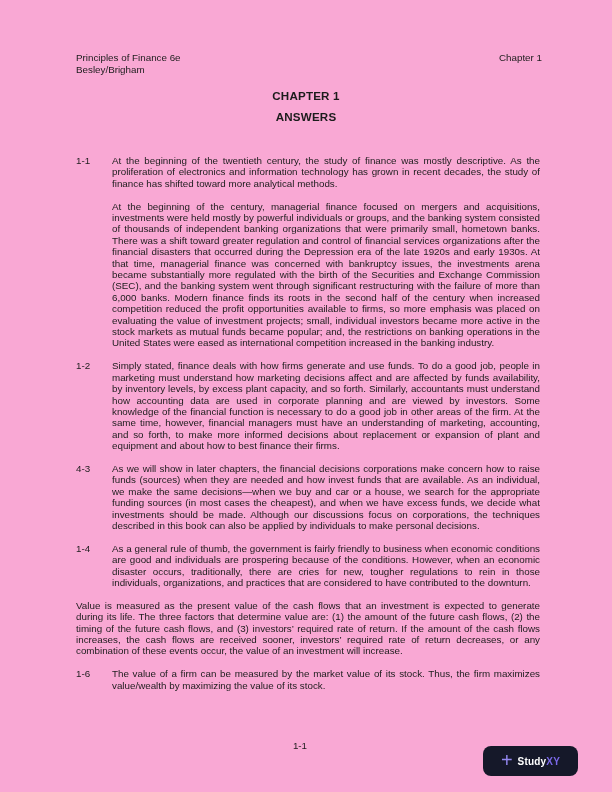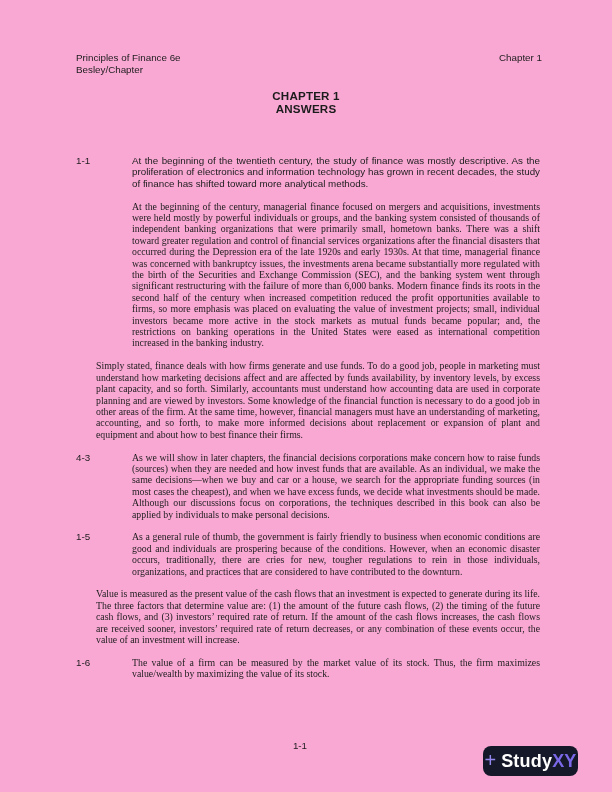--- a/index.html
+++ b/index.html
@@ -30,35 +30,35 @@
     top: 89px;
     left: 0;
     width: 612px;
     text-align: center;
   }
   .chapter-title, .answers-title {
     font-weight: bold;
     font-size: 11.6px;
     letter-spacing: 0.2px;
   }
-  .answers-title { margin-top: 0; }
+  .answers-title { margin-top: 8px; }
   .content {
     position: absolute;
     top: 155px;
     left: 76px;
     width: 464px;
     font-size: 9.8px;
     line-height: 11.4px;
   }
   .item { display: flex; margin-bottom: 11.4px; }
   .item:last-child { margin-bottom: 0; }
   .item-number { width: 36px; flex: none; }
-  .item-body { flex: 1; text-align: justify; margin-left: 20px; }
+  .item-body { flex: 1; text-align: justify; }
   .item-body p { margin: 0 0 11.4px 0; }
-  .item-body p:last-child { margin-bottom: 0; font-family: Liberation Serif, serif; }
+  .item-body p:last-child { margin-bottom: 0; }
   .footer-page {
     position: absolute;
     top: 740px;
     left: 76px;
     width: 448px;
     text-align: center;
     font-size: 9.8px;
   }
   .logo-badge {
     position: absolute;
@@ -73,68 +73,69 @@
     gap: 5px;
     box-sizing: border-box;
   }
   .logo-plus {
     font-size: 20px;
     font-weight: 400;
     line-height: 1;
     margin-top: -3px;
   }
   .logo-text {
-    font-size: 18px;
+    font-size: 10px;
     font-weight: bold;
     letter-spacing: 0.2px;
   }
 </style>
 </head>
 <body>
 
 <div class="page" style="background: #f9a8d4; color: rgb(28, 28, 28); padding-left: 20px;">
 
   <div class="header">
     <div class="header-left">
       <div>Principles of Finance 6e</div>
-      <div>Besley/Chapter</div>
+      <div>Besley/Brigham</div>
     </div>
     <div class="header-right">Chapter 1</div>
   </div>
 
   <div class="titles">
     <div class="chapter-title">CHAPTER 1</div>
     <div class="answers-title">ANSWERS</div>
   </div>
 
   <div class="content">
 
     <div class="item">
       <div class="item-number">1-1</div>
       <div class="item-body">
         <p>At the beginning of the twentieth century, the study of finance was mostly descriptive. As the proliferation of electronics and information technology has grown in recent decades, the study of finance has shifted toward more analytical methods.</p>
         <p>At the beginning of the century, managerial finance focused on mergers and acquisitions, investments were held mostly by powerful individuals or groups, and the banking system consisted of thousands of independent banking organizations that were primarily small, hometown banks. There was a shift toward greater regulation and control of financial services organizations after the financial disasters that occurred during the Depression era of the late 1920s and early 1930s. At that time, managerial finance was concerned with bankruptcy issues, the investments arena became substantially more regulated with the birth of the Securities and Exchange Commission (SEC), and the banking system went through significant restructuring with the failure of more than 6,000 banks. Modern finance finds its roots in the second half of the century when increased competition reduced the profit opportunities available to firms, so more emphasis was placed on evaluating the value of investment projects; small, individual investors became more active in the stock markets as mutual funds became popular; and, the restrictions on banking operations in the United States were eased as international competition increased in the banking industry.</p>
       </div>
     </div>
 
     <div class="item">
+      <div class="item-number">1-2</div>
       <div class="item-body">
         <p>Simply stated, finance deals with how firms generate and use funds. To do a good job, people in marketing must understand how marketing decisions affect and are affected by funds availability, by inventory levels, by excess plant capacity, and so forth. Similarly, accountants must understand how accounting data are used in corporate planning and are viewed by investors. Some knowledge of the financial function is necessary to do a good job in other areas of the firm. At the same time, however, financial managers must have an understanding of marketing, accounting, and so forth, to make more informed decisions about replacement or expansion of plant and equipment and about how to best finance their firms.</p>
       </div>
     </div>
 
     <div class="item">
       <div class="item-number">4-3</div>
       <div class="item-body">
         <p>As we will show in later chapters, the financial decisions corporations make concern how to raise funds (sources) when they are needed and how invest funds that are available. As an individual, we make the same decisions—when we buy and car or a house, we search for the appropriate funding sources (in most cases the cheapest), and when we have excess funds, we decide what investments should be made. Although our discussions focus on corporations, the techniques described in this book can also be applied by individuals to make personal decisions.</p>
       </div>
     </div>
 
     <div class="item">
-      <div class="item-number">1-5</div>
+      <div class="item-number">1-4</div>
       <div class="item-body">
         <p>As a general rule of thumb, the government is fairly friendly to business when economic conditions are good and individuals are prospering because of the conditions. However, when an economic disaster occurs, traditionally, there are cries for new, tougher regulations to rein in those individuals, organizations, and practices that are considered to have contributed to the downturn.</p>
       </div>
     </div>
 
     <div class="item">
       <div class="item-body">
         <p>Value is measured as the present value of the cash flows that an investment is expected to generate during its life. The three factors that determine value are: (1) the amount of the future cash flows, (2) the timing of the future cash flows, and (3) investors’ required rate of return. If the amount of the cash flows increases, the cash flows are received sooner, investors’ required rate of return decreases, or any combination of these events occur, the value of an investment will increase.</p>
       </div>
     </div>

